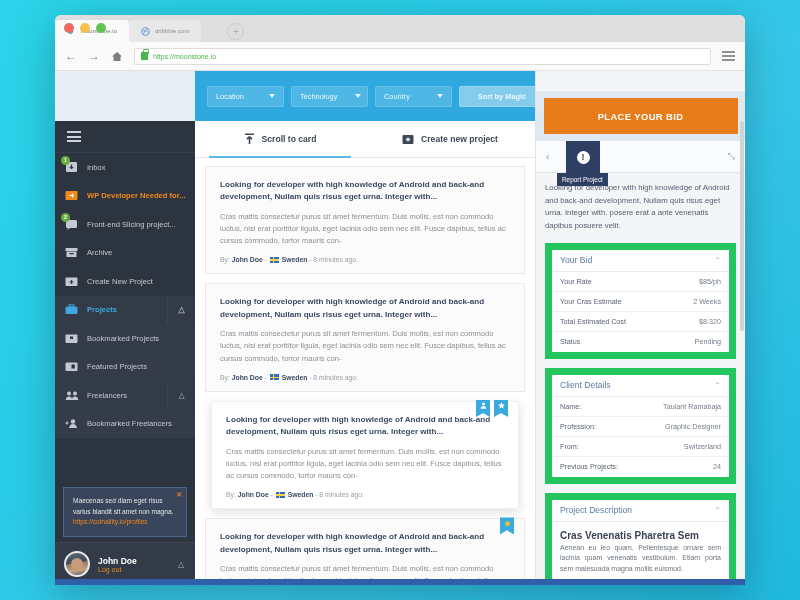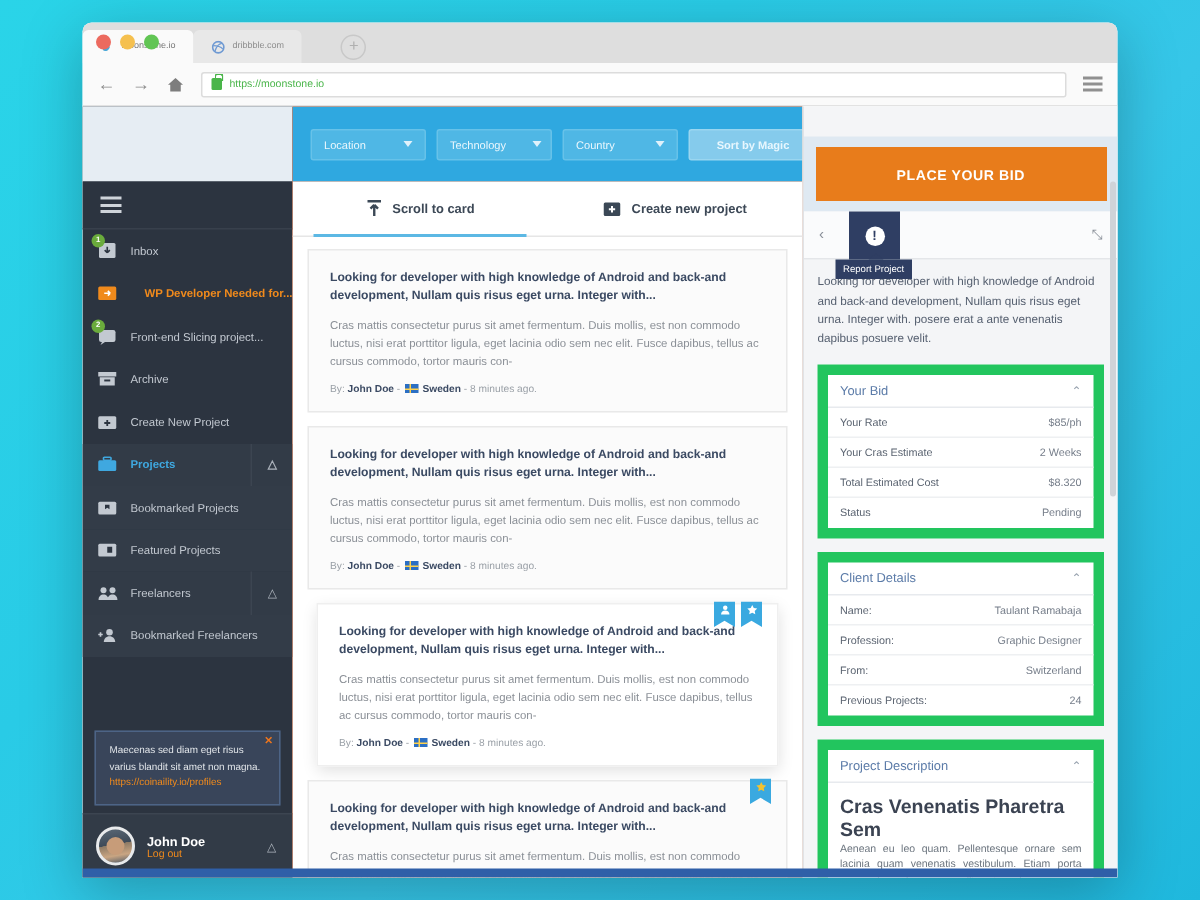--- a/index.html
+++ b/index.html
@@ -76,21 +76,21 @@
     height: 32px; background: #2c3440; display: flex; align-items: center;
     padding-left: 12px; border-bottom: 1px solid #38404c;
   }
   .sb-hamb { width: 14px; }
   .sb-hamb span { display: block; height: 2px; background: #cfd4da; margin: 2.4px 0; }
   .sb-item {
     height: 28.5px; display: flex; align-items: center;
     padding-left: 9px; font-size: 7.6px; color: #c3c9d1;
     position: relative; gap: 8px;
   }
-  .sb-item.orange { color: #f08a1c; font-weight: bold; justify-content: space-between; }
+  .sb-item.orange { color: #f08a1c; font-weight: bold; }
   .sb-item.active-blue { color: #3fa8e0; background: #323b47; font-weight: bold; }
   .sb-item.sub { background: #333c48; }
   .sb-item.group { background: #323b47; }
   .sb-ico {
     width: 15px; height: 15px; flex: 0 0 15px; position: relative;
     display: flex; align-items: center; justify-content: center;
   }
   .sb-ico svg { display: block; }
   .badge {
     position: absolute; left: -3px; top: -4px;
@@ -231,21 +231,21 @@
   }
   .panel-h .c { color: #9aa4b0; font-size: 8px; }
   .row {
     display: flex; justify-content: space-between; align-items: center;
     padding: 0 8px; height: 20px; font-size: 7.2px; color: #5b6471;
     border-bottom: 1px solid #eef0f2;
   }
   .row:last-child { border-bottom: none; align-items: center; }
   .row .v { color: #767e8a; }
   .descbox { padding: 8px 8px 0; }
-  .descbox h4 { font-size: 13px; color: #3b4352; margin-bottom: 2px; }
+  .descbox h4 { font-size: 10px; color: #3b4352; margin-bottom: 2px; }
   .descbox p { font-size: 7px; color: #6c757f; line-height: 1.55; text-align: justify; margin-bottom: 8px; }
   .scroll {
     position: absolute; right: 1px; top: 50px; width: 4px; height: 210px;
     background: #cfd3d8; border-radius: 2px;
   }
   .botstrip { position: absolute; left:0; right:0; bottom:0; height: 6px; background: #2f5fa8; }
 </style>
 </head>
 <body>
 

